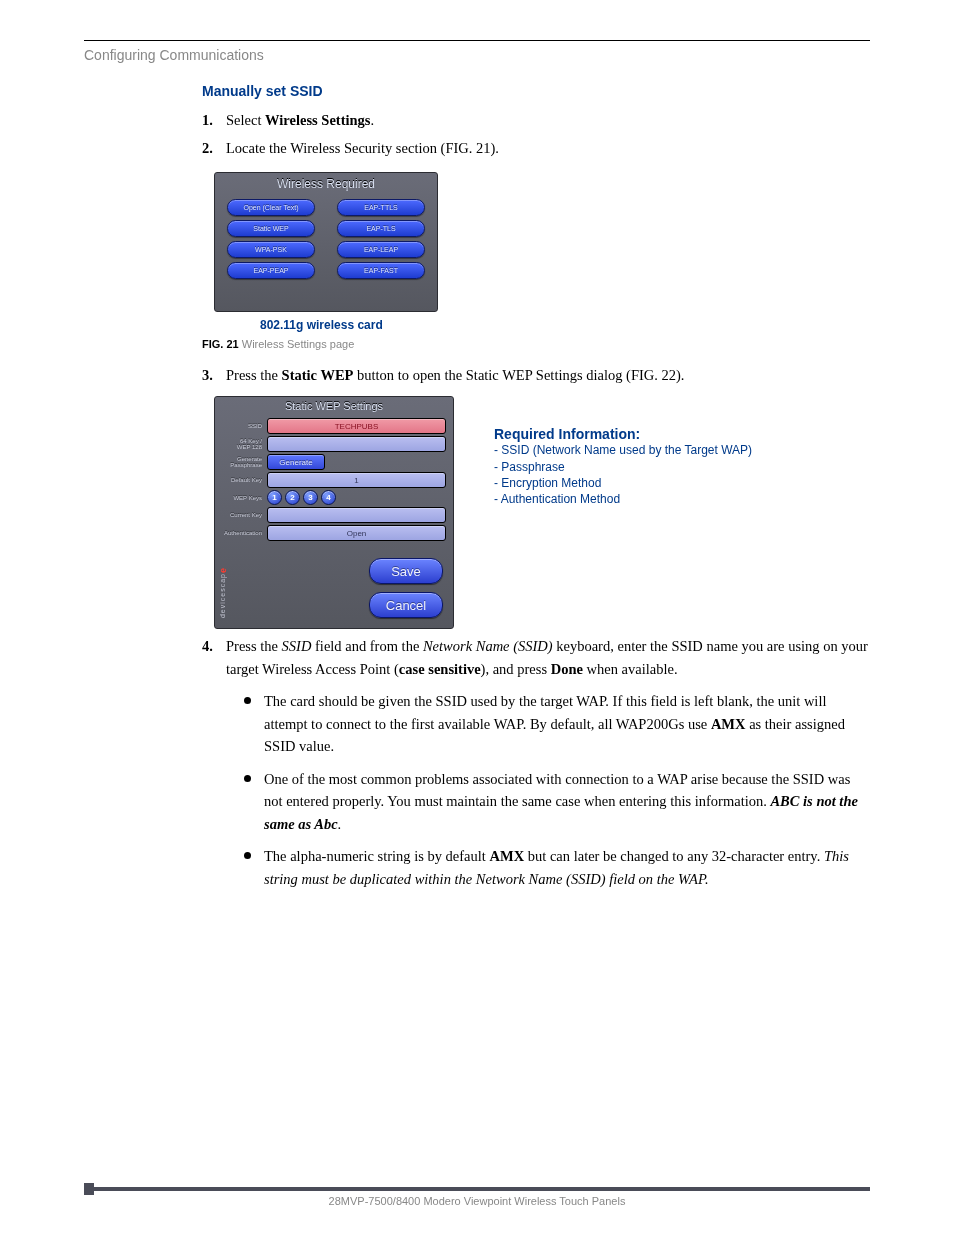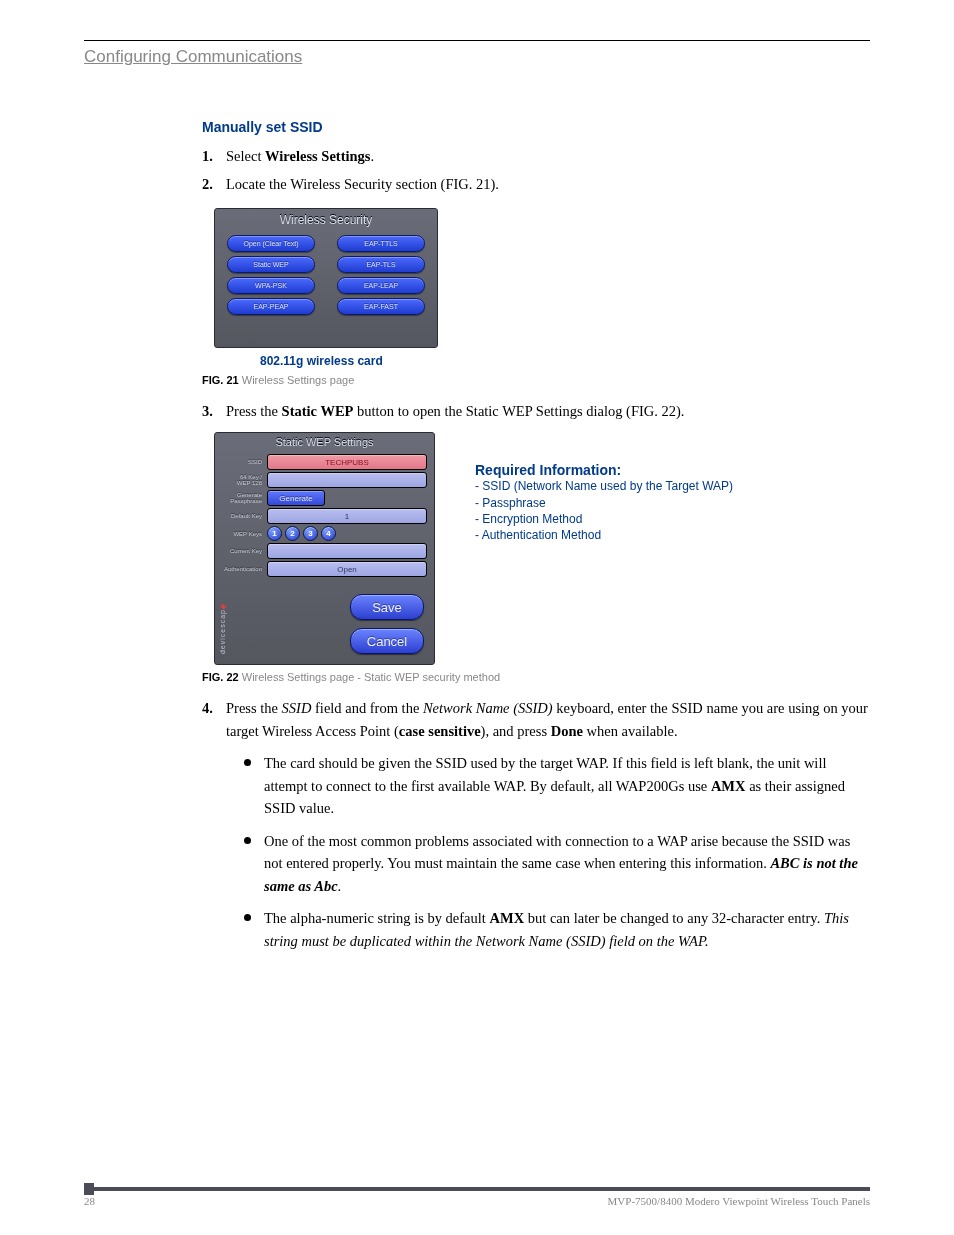--- a/index.html
+++ b/index.html
@@ -15,24 +15,23 @@
     position: relative;
     box-sizing: border-box;
     min-height: 1235px;
   }
   .hr-top {
     border-top: 1px solid #000;
     margin-bottom: 6px;
   }
   .header-line {
     font-family: Arial, Helvetica, sans-serif;
-    font-size: 17px;
+    font-size: 14px;
     color: #888;
-    margin-bottom: 52px;
-    text-decoration: underline;
+    margin-bottom: 20px;
   }
   .content {
     margin-left: 118px;
   }
   .section-heading {
     font-family: Arial, Helvetica, sans-serif;
     font-size: 14px;
     font-weight: bold;
     color: #003a8a;
     margin: 8px 0 10px 0;
@@ -165,21 +164,21 @@
   .fig22-row {
     display: flex;
     gap: 40px;
     margin: 10px 0 6px 12px;
     align-items: flex-start;
   }
   .panel2 {
     background: linear-gradient(#6a6c78, #55575f);
     border: 1px solid #2b2c32;
     border-radius: 3px;
-    width: 221px;
+    width: 240px;
     box-sizing: border-box;
     padding-bottom: 6px;
     position: relative;
   }
   .panel2-title {
     font-family: Arial, Helvetica, sans-serif;
     font-size: 11px;
     color: #d8dff0;
     text-align: center;
     padding: 3px 0 5px 0;
@@ -271,25 +270,25 @@
     background: #4a4c58;
     position: relative;
     margin-bottom: 4px;
   }
   .footer-bar::before {
     content:"";
     position:absolute; left:0; top:-4px; width:10px; height:12px;
     background:#4a4c58;
   }
   .footer-text {
-    font-family: Liberation Serif, serif;
+    font-family: Liberation Sans, sans-serif;
     font-size: 11px;
     color:#888;
     display:flex;
-    justify-content: space-between;
+    justify-content: center;
   }
 </style>
 </head>
 <body>
 
 <div class="page">
   <div class="hr-top"></div>
   <div class="header-line">Configuring Communications</div>
 
   <div class="content">
@@ -301,21 +300,21 @@
         <span class="body"><span>Select </span><span class="bold">Wireless Settings</span><span>.</span></span>
       </li>
       <li>
         <span class="num">2.</span>
         <span class="body">Locate the Wireless Security section (FIG. 21).</span>
       </li>
     </ol>
 
     <div class="fig21-wrap">
       <div class="panel">
-        <div class="panel-title">Wireless Security</div>
+        <div class="panel-title">Wireless Required</div>
         <div class="btn-row">
           <div class="pill">Open (Clear Text)</div>
           <div class="pill">EAP-TTLS</div>
         </div>
         <div class="btn-row">
           <div class="pill">Static WEP</div>
           <div class="pill">EAP-TLS</div>
         </div>
         <div class="btn-row">
           <div class="pill">WPA-PSK</div>
@@ -387,24 +386,20 @@
       </div>
 
       <div class="reqinfo">
         <div class="reqinfo-title">Required Information:</div>
         <div class="reqinfo-item">- SSID (Network Name used by the Target WAP)</div>
         <div class="reqinfo-item">- Passphrase</div>
         <div class="reqinfo-item">- Encryption Method</div>
         <div class="reqinfo-item">- Authentication Method</div>
       </div>
     </div>
-    <div class="fig-label">
-      <span class="fign">FIG. 22</span>
-      <span class="figt">Wireless Settings page - Static WEP security method</span>
-    </div>
 
     <ol class="steps">
       <li>
         <span class="num">4.</span>
         <span class="body">
           <span>Press the </span><span class="italic">SSID</span><span> field and from the </span><span class="italic">Network Name (SSID)</span><span> keyboard, enter the SSID name you are using on your target Wireless Access Point (</span><span class="bold">case sensitive</span><span>), and press </span><span class="bold">Done</span><span> when available.</span>
         </span>
       </li>
     </ol>
 

